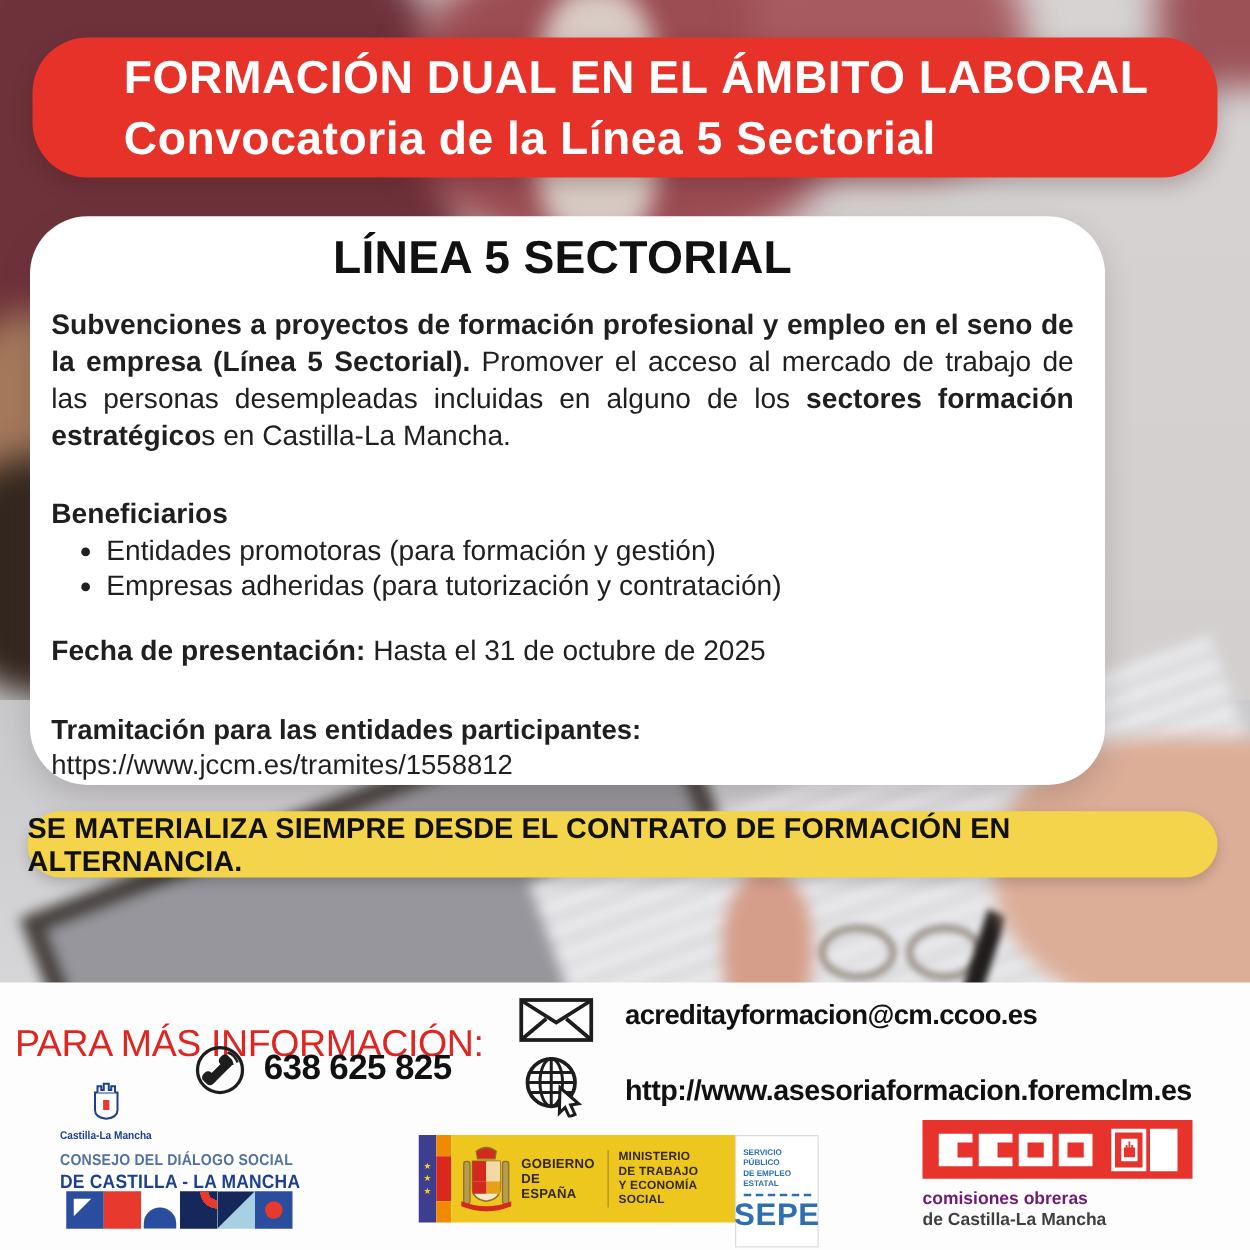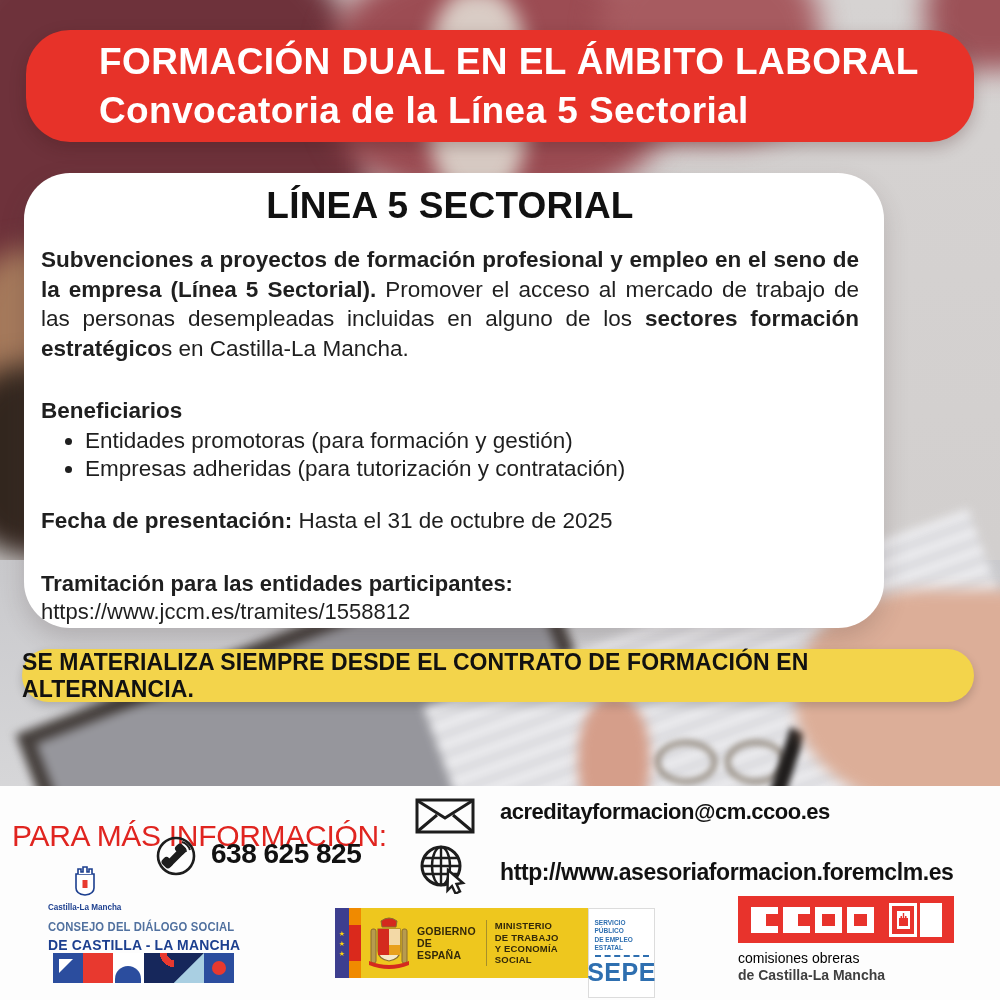--- a/index.html
+++ b/index.html
@@ -123,21 +123,21 @@
   .ccoo{position:absolute;left:738px;top:110px;width:216px;}
   .ccoo-box{width:216px;height:47px;background:#e8332c;display:flex;align-items:center;
             padding-left:13px;box-sizing:border-box;}
   .cl{width:27px;height:26px;background:#fff;position:relative;margin-right:5px;}
   .cl.c::after{content:"";position:absolute;right:-1px;top:7px;width:13px;height:12px;background:#e8332c;}
   .cl.o::after{content:"";position:absolute;left:7px;top:7px;width:13px;height:12px;background:#e8332c;}
   .castle-cell{width:22px;height:28px;border:3px solid #fff;margin-left:10px;display:flex;
                align-items:center;justify-content:center;}
   .castle-tile{width:13px;height:18px;background:#fff;display:flex;align-items:center;justify-content:center;}
   .white-cell{width:22px;height:34px;background:#fff;margin-left:3px;}
-  .ccoo .t1{margin-top:7px;font-size:14px;font-weight:400;color:#000000;line-height:1.2;}
+  .ccoo .t1{margin-top:7px;font-size:14px;font-weight:700;color:#701a75;line-height:1.2;}
   .ccoo .t2{font-size:14px;font-weight:800;color:#3f3f3f;line-height:1.2;}
 </style>
 </head>
 <body>
 
 <div class="stage">
 
   <div class="bg">
     <div class="blob b-maroon"></div>
     <div class="blob b-person"></div>

